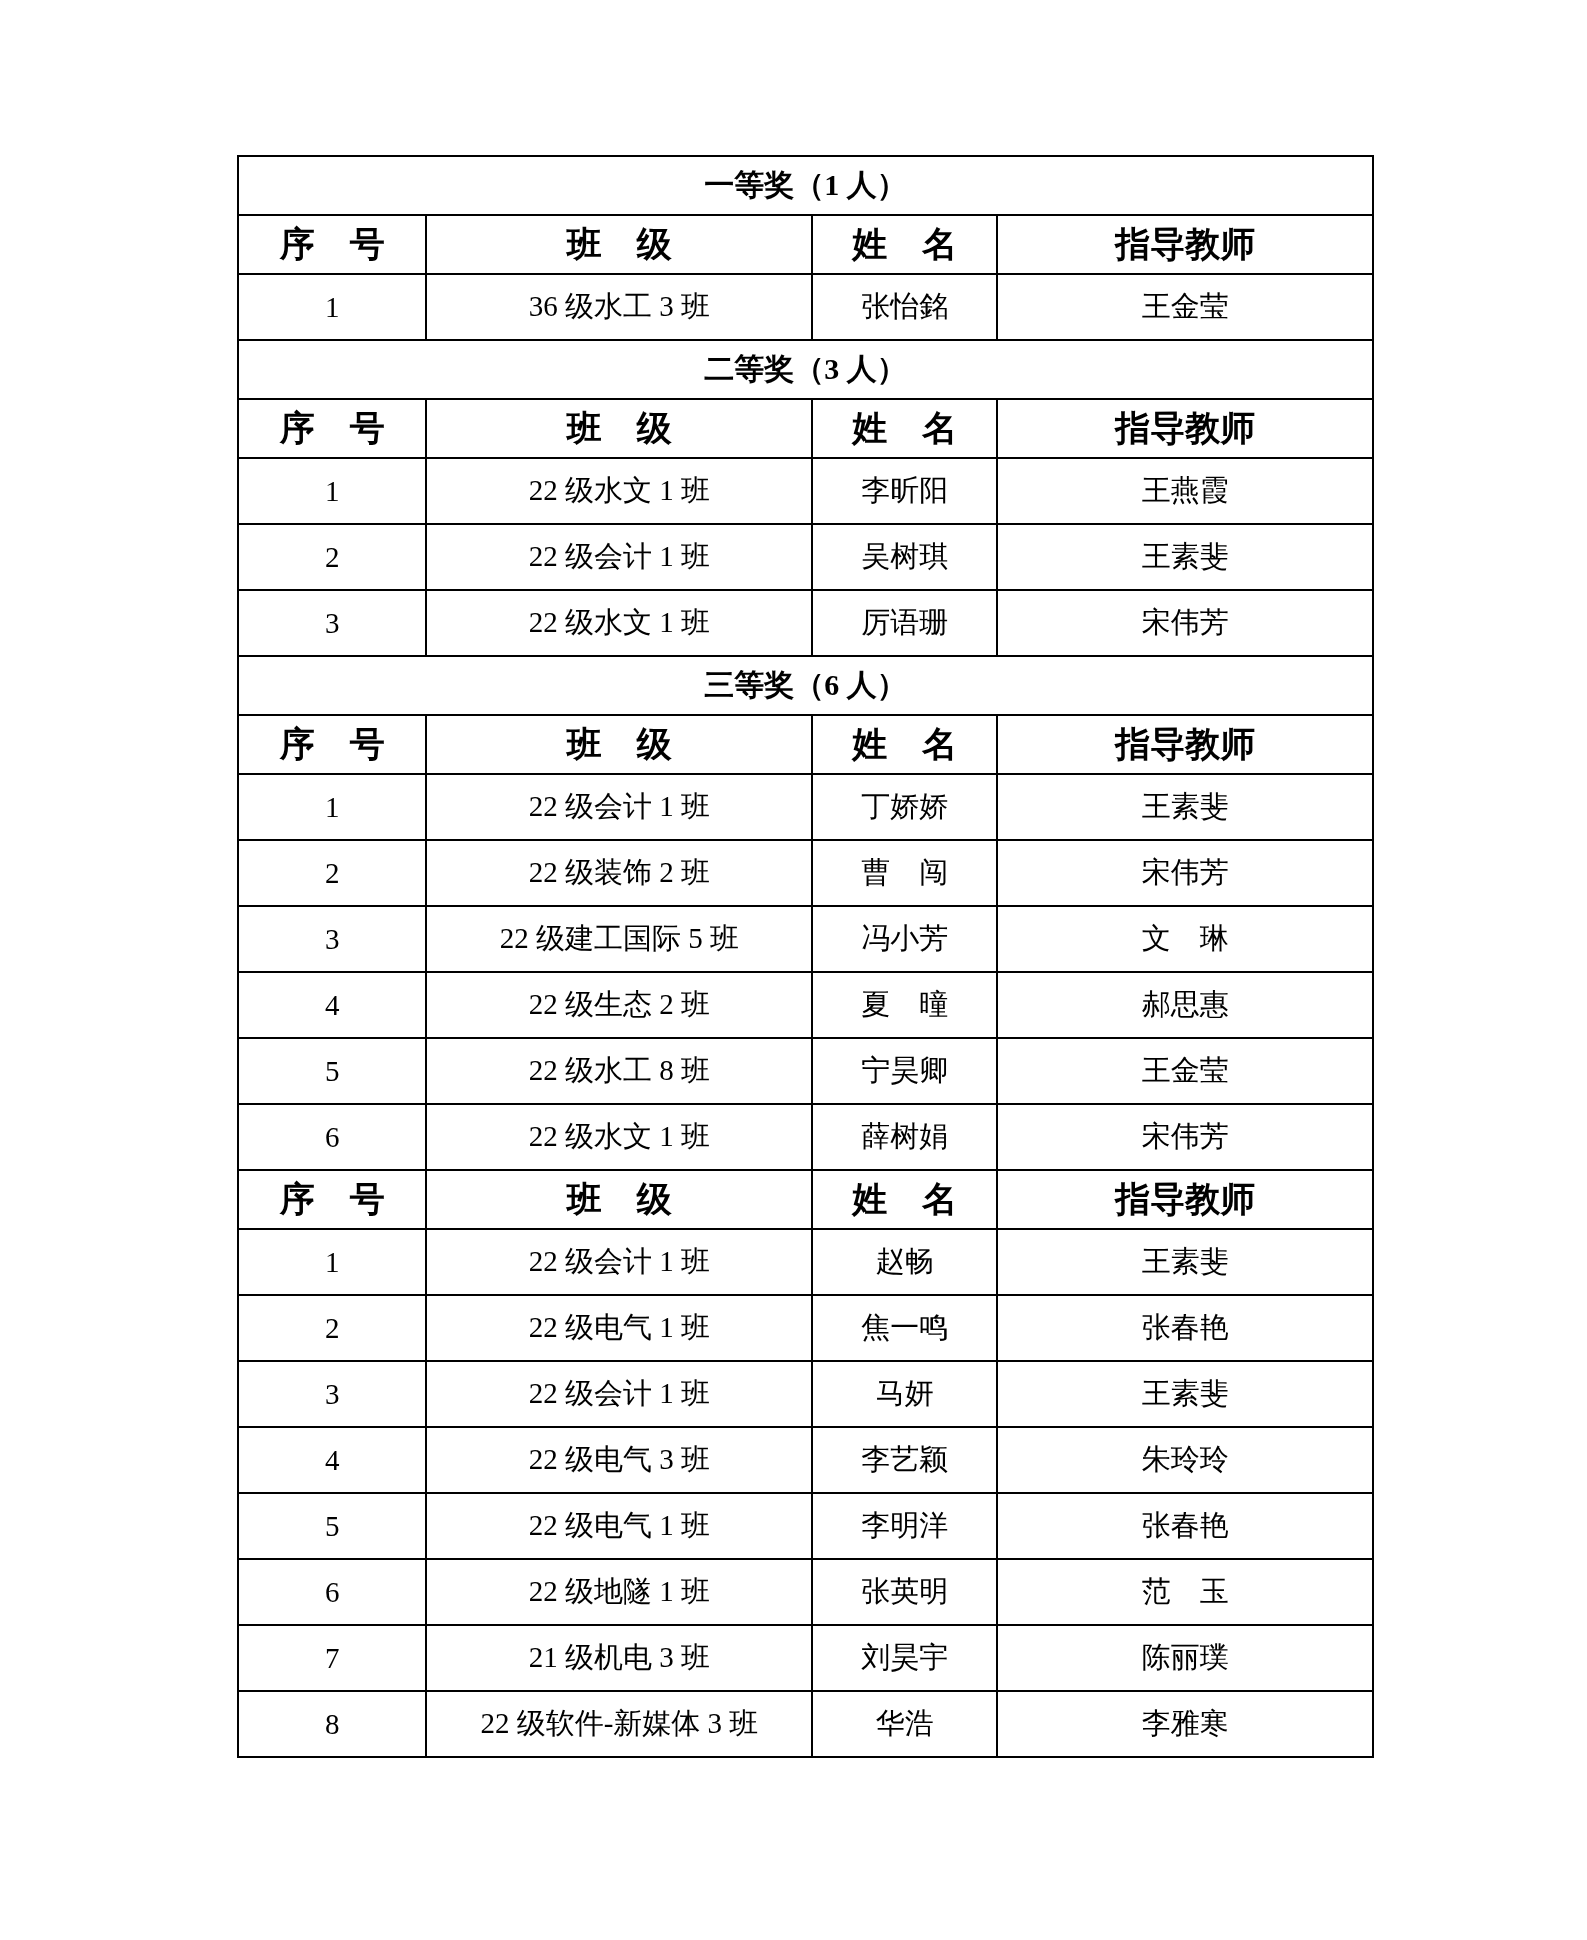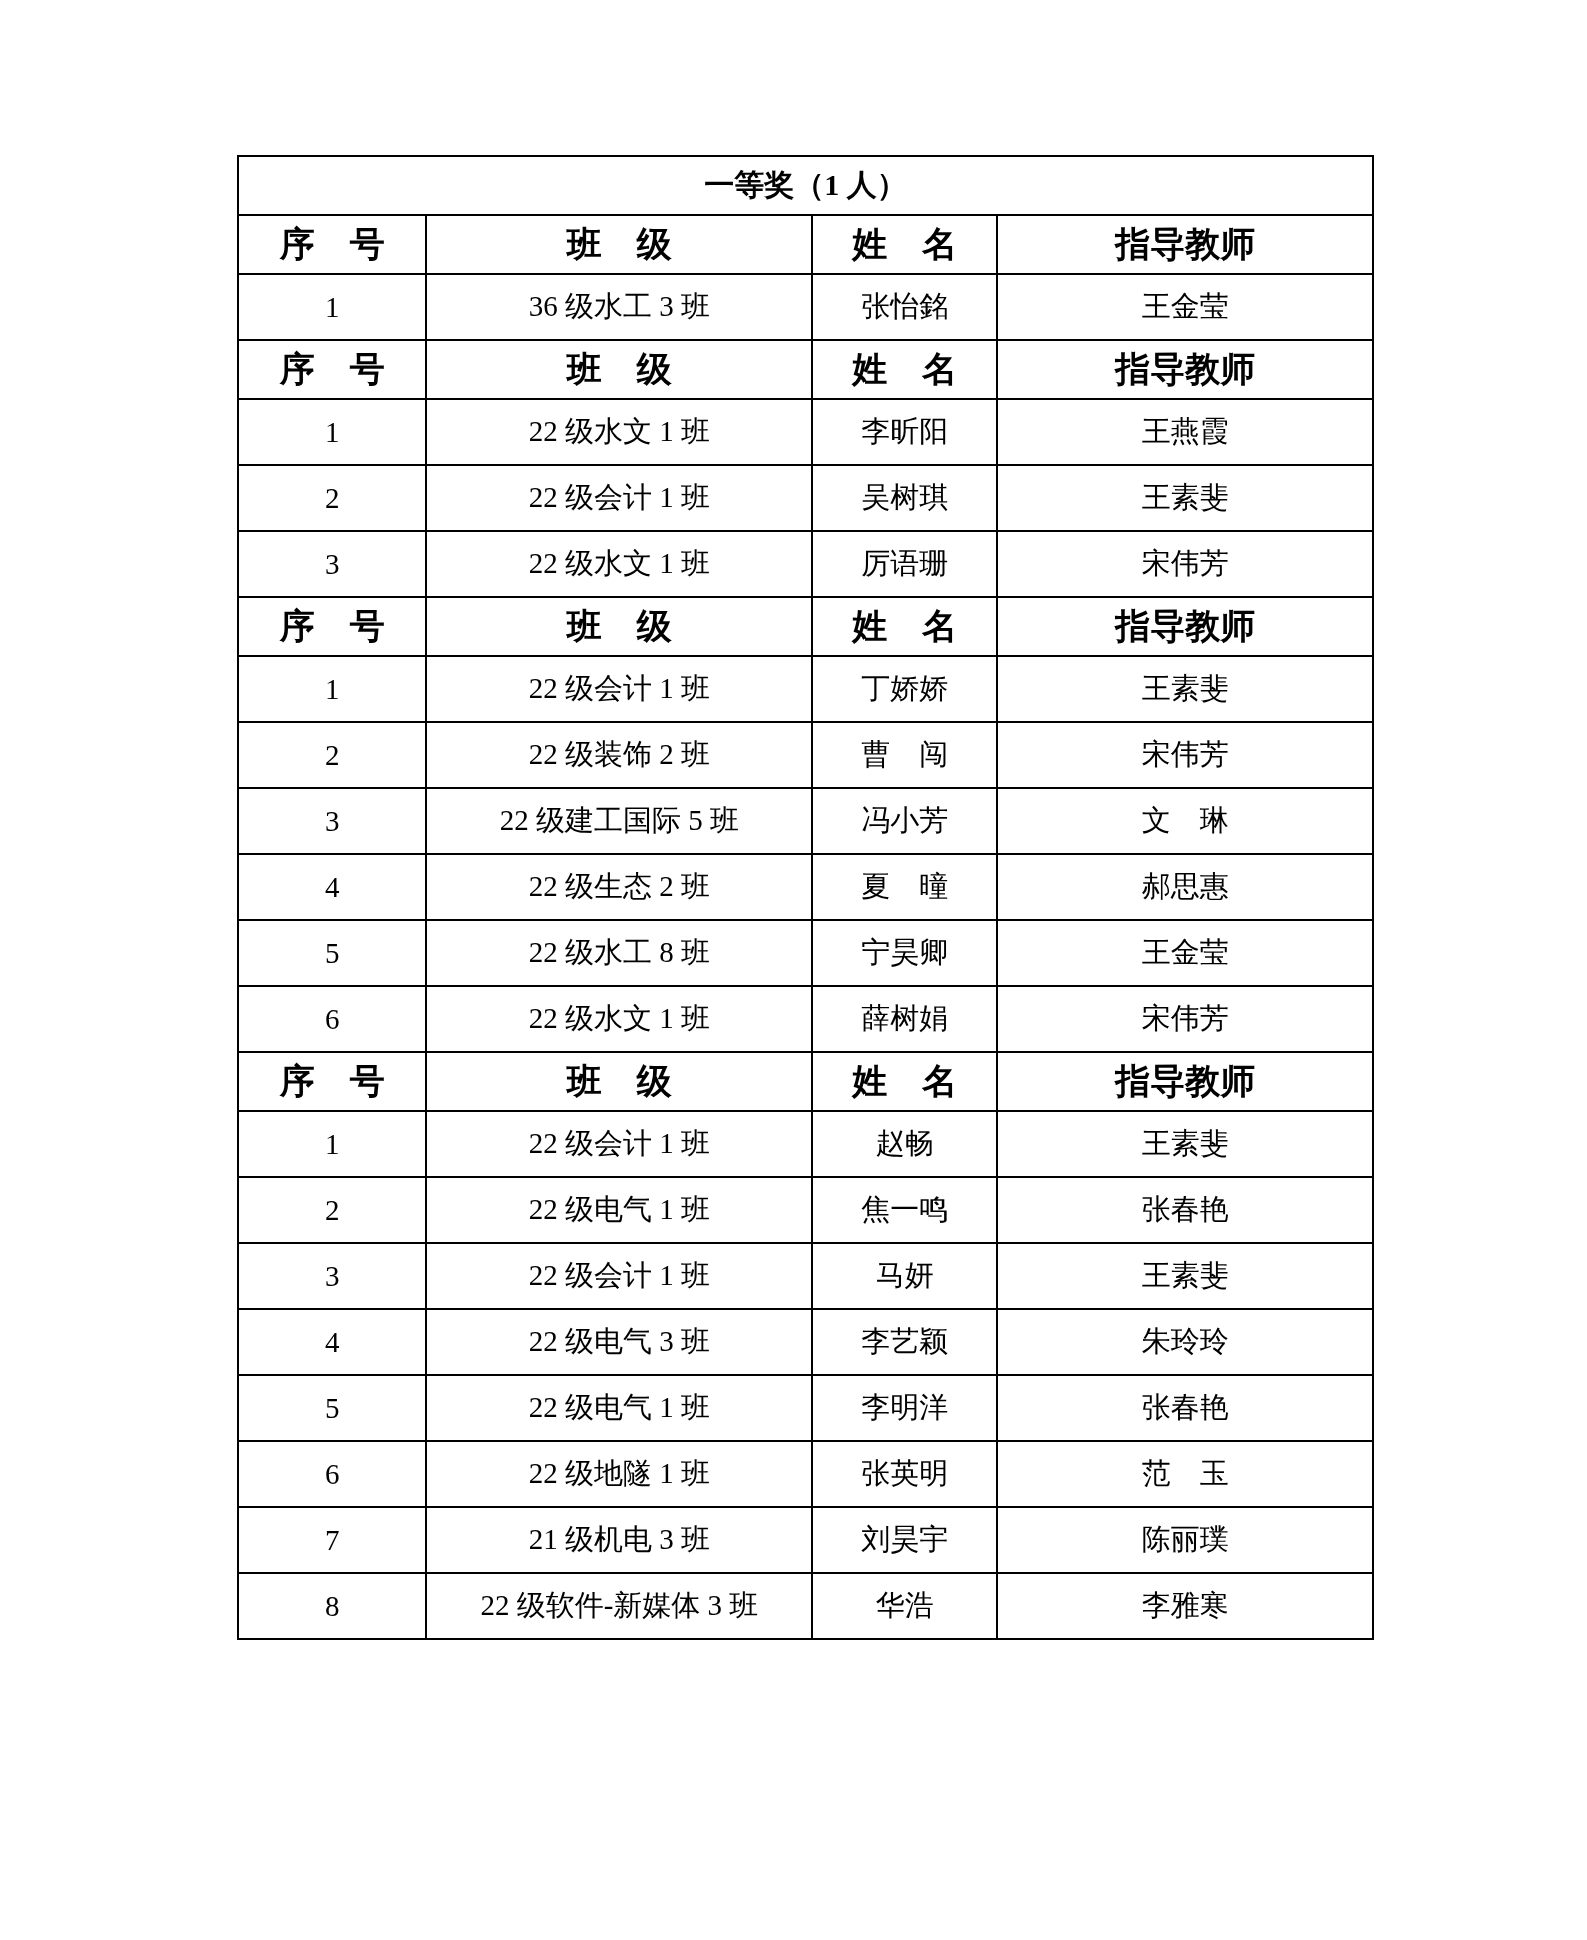--- a/index.html
+++ b/index.html
@@ -77,20 +77,23 @@
             <td>班　级</td>
             <td>姓　名</td>
             <td>指导教师</td>
           </tr>
           <tr class="data-row">
             <td>1</td>
             <td>36 级水工 3 班</td>
             <td>张怡銘</td>
             <td>王金莹</td>
           </tr>
+          <tr class="section-title-row">
+            <td colspan="4">二等奖（3 人）</td>
+          </tr>
           <tr class="header-row">
             <td>序　号</td>
             <td>班　级</td>
             <td>姓　名</td>
             <td>指导教师</td>
           </tr>
           <tr class="data-row">
             <td>1</td>
             <td>22 级水文 1 班</td>
             <td>李昕阳</td>
@@ -100,20 +103,23 @@
             <td>2</td>
             <td>22 级会计 1 班</td>
             <td>吴树琪</td>
             <td>王素斐</td>
           </tr>
           <tr class="data-row">
             <td>3</td>
             <td>22 级水文 1 班</td>
             <td>厉语珊</td>
             <td>宋伟芳</td>
+          </tr>
+          <tr class="section-title-row">
+            <td colspan="4">三等奖（6 人）</td>
           </tr>
           <tr class="header-row">
             <td>序　号</td>
             <td>班　级</td>
             <td>姓　名</td>
             <td>指导教师</td>
           </tr>
           <tr class="data-row">
             <td>1</td>
             <td>22 级会计 1 班</td>

